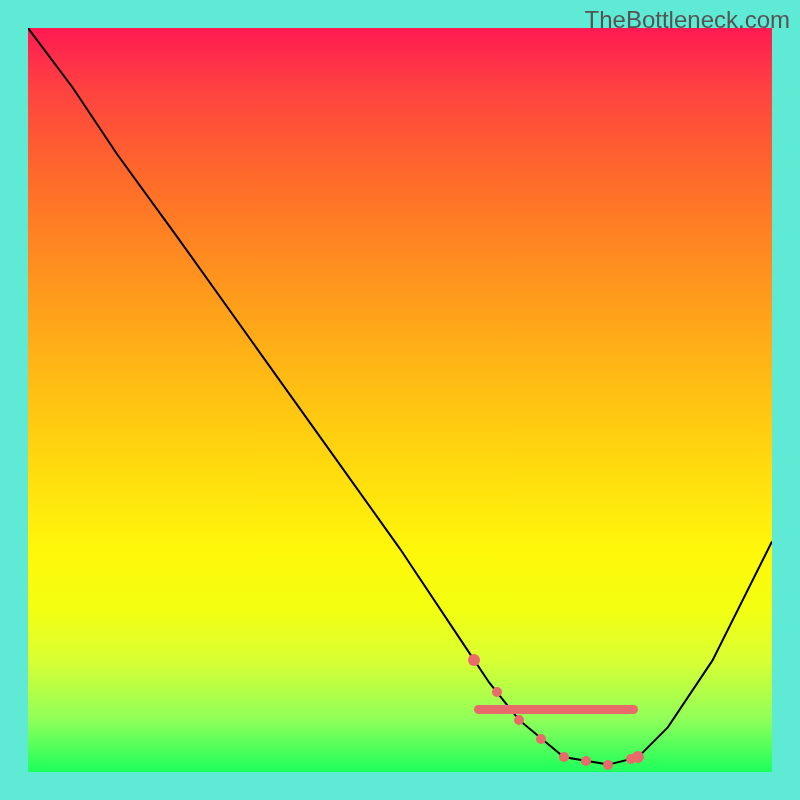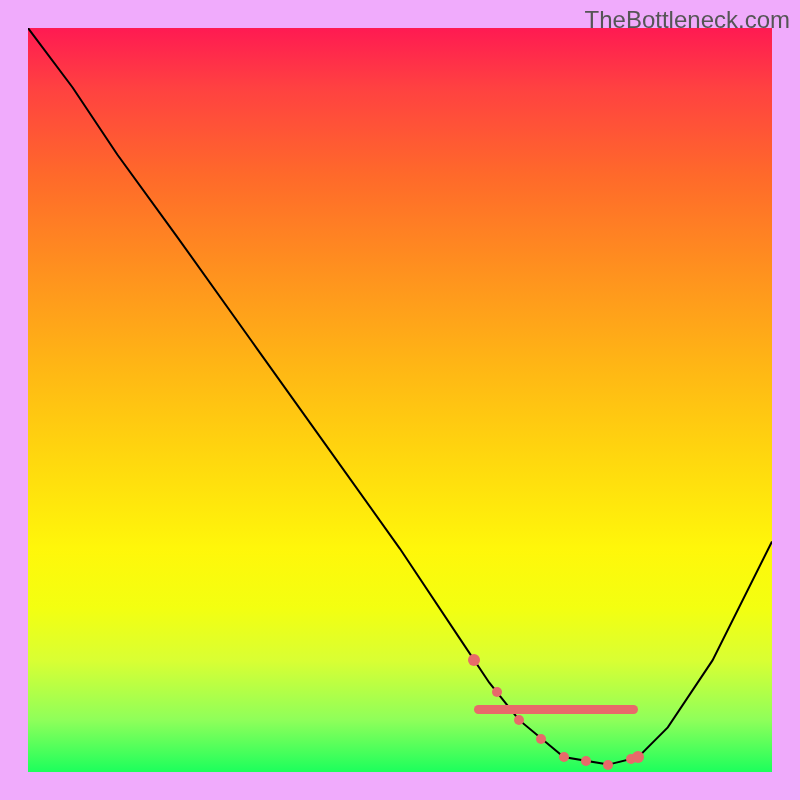--- a/index.html
+++ b/index.html
@@ -1,17 +1,17 @@
 <!DOCTYPE html>
 <html><head>
 <meta charset="utf-8">
 <style>
 *{margin:0;padding:0;box-sizing:border-box}
 body{background:#fff;font-family:Arial,sans-serif;width:800px;height:800px;overflow:hidden}
-.outer{width:800px;height:800px;background:#f0abfc;position:relative}
+.outer{width:800px;height:800px;background:#5eead4;position:relative}
 .watermark{position:absolute;top:6px;right:10px;color:#555;font-size:24px;font-weight:400;z-index:10}
 .plot{position:absolute;top:28px;left:28px;width:744px;height:744px;background:linear-gradient(to bottom,#ff1a52 0%,#ff4141 8%,#ff6a2a 20%,#ff8f1f 32%,#ffb515 45%,#ffd80e 58%,#fff70a 70%,#f3ff11 78%,#d9ff33 85%,#8fff5a 93%,#1cff5c 100%)}
 svg.curve{position:absolute;top:0;left:0;width:744px;height:744px}
 .bump{position:absolute;background:#e86a6a;border-radius:99px}
 </style>
 </head>
 <body>
 
 <div class="outer">
   <div class="watermark">TheBottleneck.com</div>

